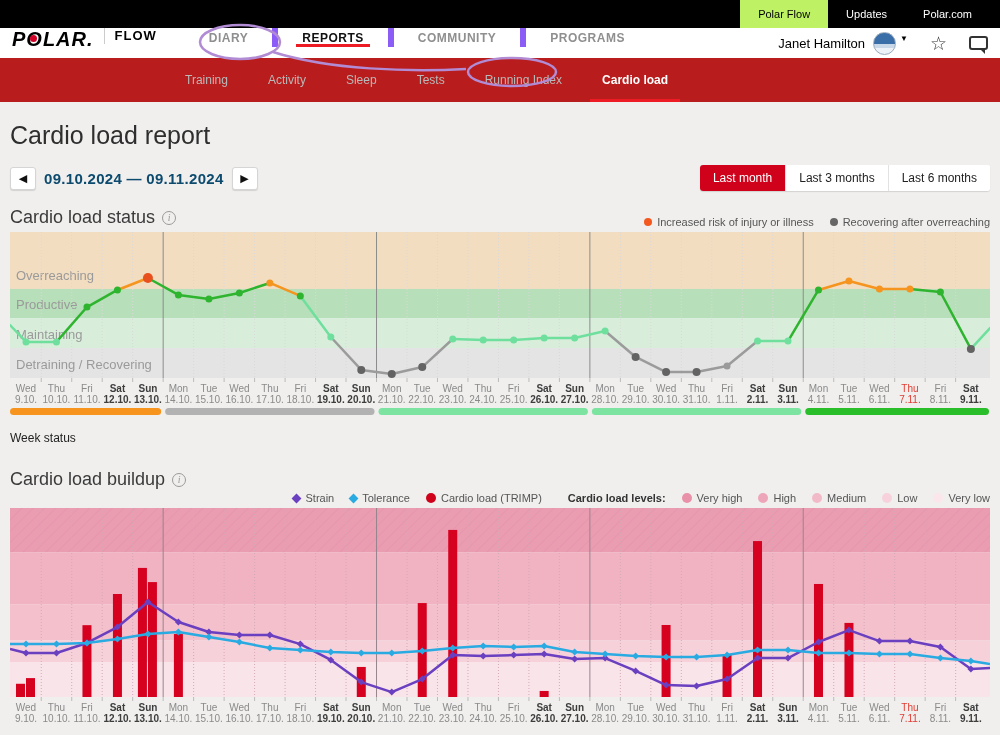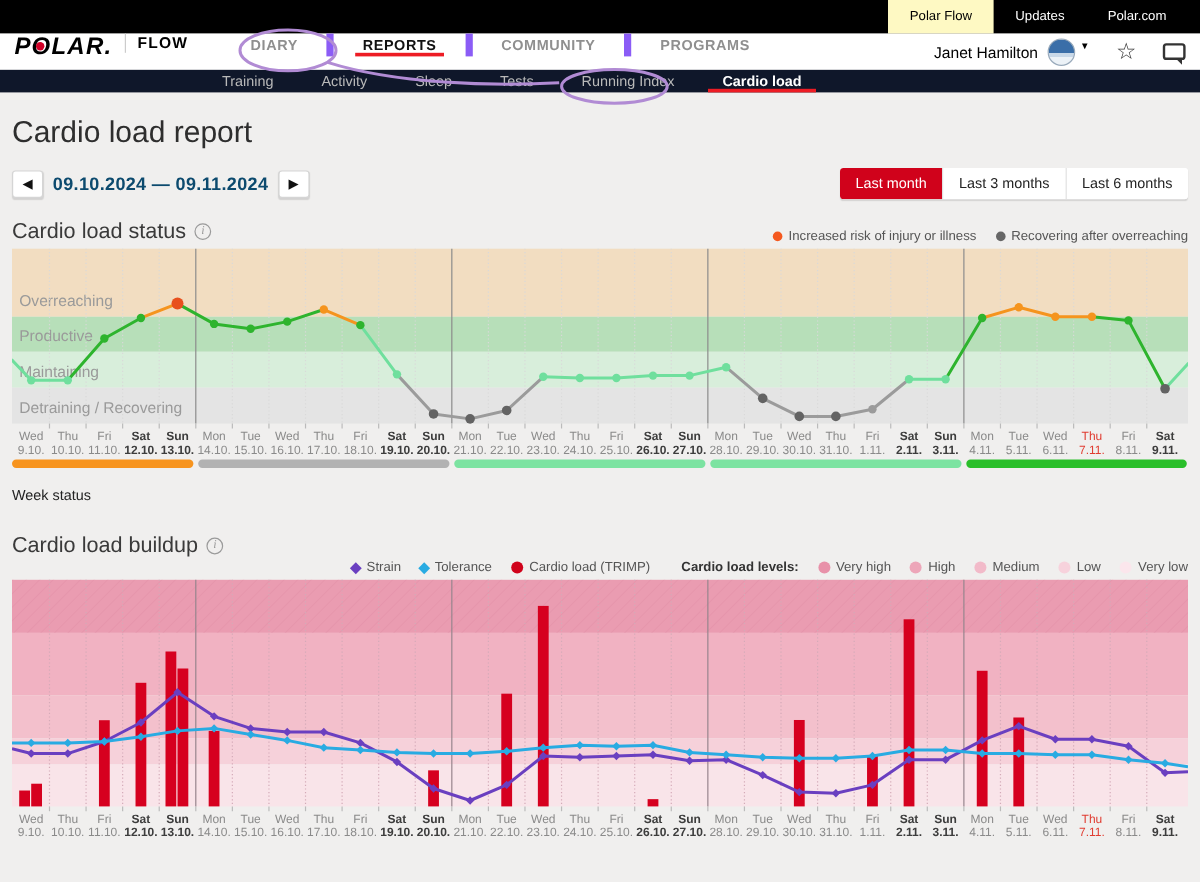--- a/index.html
+++ b/index.html
@@ -2,21 +2,21 @@
 <html><head>
 <meta charset="utf-8">
 <style>
   * { margin:0; padding:0; box-sizing:border-box; }
   html,body { width:1000px; height:735px; overflow:hidden; background:#f0efee;
     font-family:"Liberation Sans", sans-serif; color:#333; }
 
   
   .topbar { background:#000; height:28px; display:flex; justify-content:flex-end; align-items:stretch; padding-right:10px; }
   .topbar .tab { color:#fff; font-size:11px; line-height:28px; padding:0 18px; cursor:pointer; }
-  .topbar .tab.active { background:#fef9c3; color:#000; }
+  .topbar .tab.active { background:#bef264; color:#000; }
 
   
   .navbar { background:#fff; height:30px; display:flex; padding:0 12px; position:relative; }
   .logo { font-weight:bold; font-style:italic; font-size:20px; letter-spacing:1px; color:#000; position:relative; }
   .logo .o { position:relative; }
   .logo .o::after { content:''; position:absolute; left:4px; top:7px; width:7px; height:7px; background:#d10027; border-radius:50%; }
   .brand-sep { width:1px; height:16px; background:#ccc; margin:0 10px; }
   .product { font-size:13px; font-weight:bold; color:#000; letter-spacing:1px; }
   .menu { display:flex; align-items:stretch; height:19px; margin-left:28px; }
   .menu-item { font-size:12px; font-weight:bold; letter-spacing:.5px; color:#8f8f8f; padding:0 24px;
@@ -27,21 +27,21 @@
   .nav-right { margin-left:auto; display:flex; align-items:center; gap:8px; }
   .user-name { font-size:13px; color:#000000; }
   .avatar { width:23px; height:23px; border-radius:50%; background:linear-gradient(#3a6ea8 0 54%, #c8d8e8 54% 70%, #ecf2f7 70% 100%); border:1px solid #9ab; }
   .caret { font-size:8px; color:#000; margin-left:-4px; margin-top:-10px; }
   .star { font-size:19px; color:#333; margin-left:14px; cursor:pointer; line-height:1; }
   .bubble { width:19px; height:14px; border:2px solid #333; border-radius:3px; margin-left:14px; position:relative; cursor:pointer; }
   .bubble::after { content:''; position:absolute; right:1px; bottom:-6px; width:0; height:0;
     border-left:5px solid transparent; border-top:5px solid #333; }
 
   
-  .subnav { background:#0f172a; height:19px; display:flex; align-items:stretch; padding-left:165px; }
+  .subnav { background:#b91c1c; height:44px; display:flex; align-items:stretch; padding-left:165px; }
   .subnav-item { color:#b9b9b9; font-size:12px; padding:0 20px; display:flex; align-items:center; cursor:pointer; position:relative; }
   .subnav-item.active { color:#fff; font-weight:bold; }
   .subnav-item.active::after { content:''; position:absolute; left:8px; right:8px; bottom:0; height:3px; background:#ed1c24; }
 
   
   .annotation { position:absolute; left:0; top:0; width:1000px; height:110px; pointer-events:none; z-index:50; }
 
   
   .content { padding:0 10px; }
   h1 { font-size:25px; font-weight:400; color:#2e2e2e; margin:19px 0 15px 0; }

